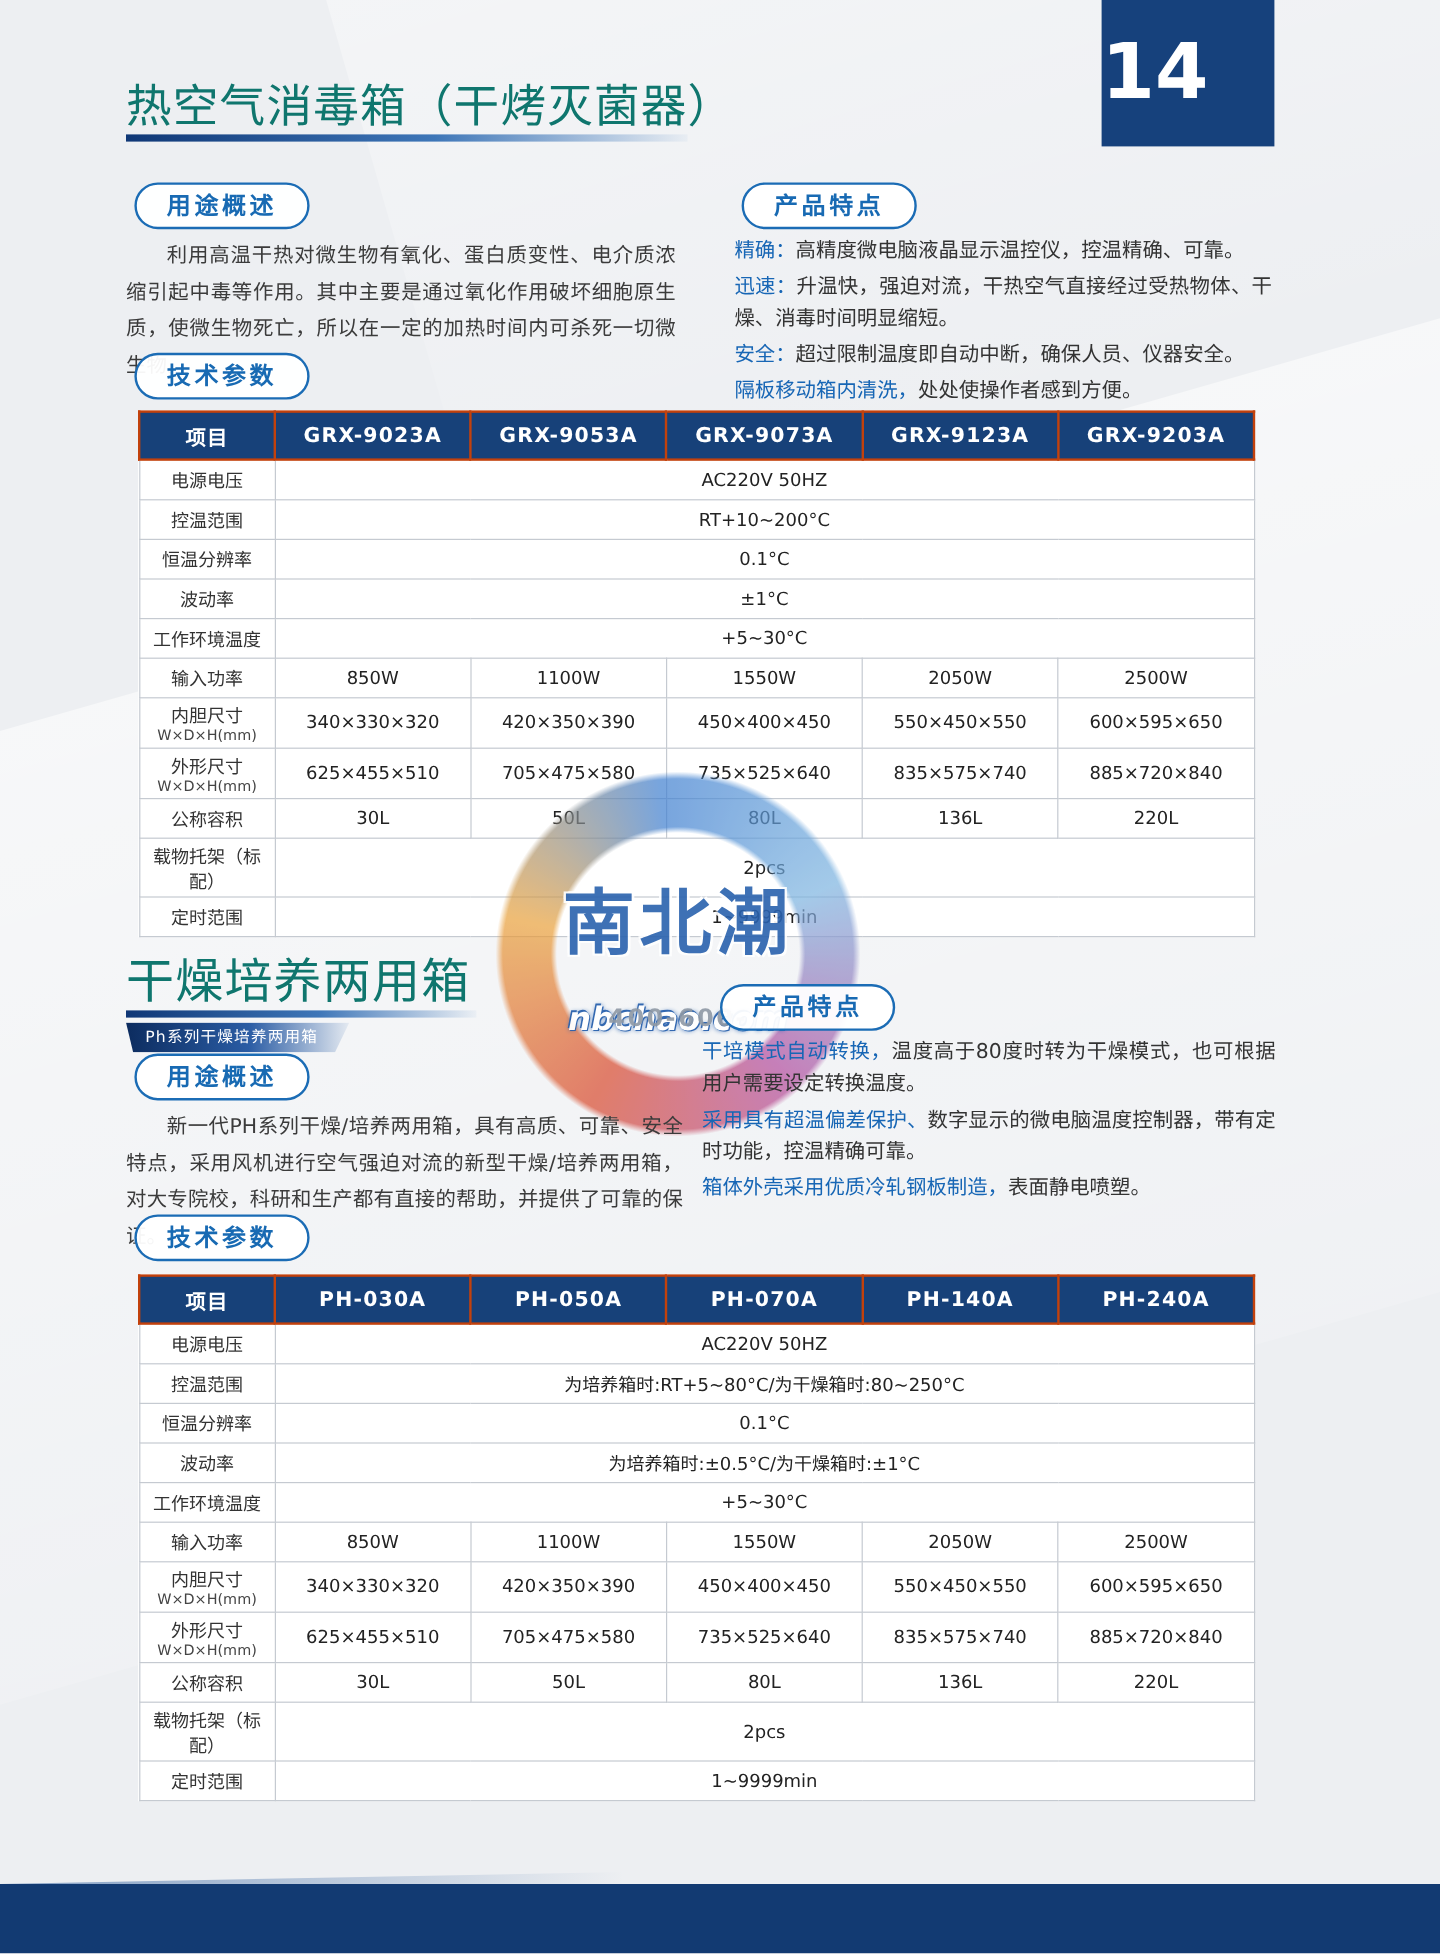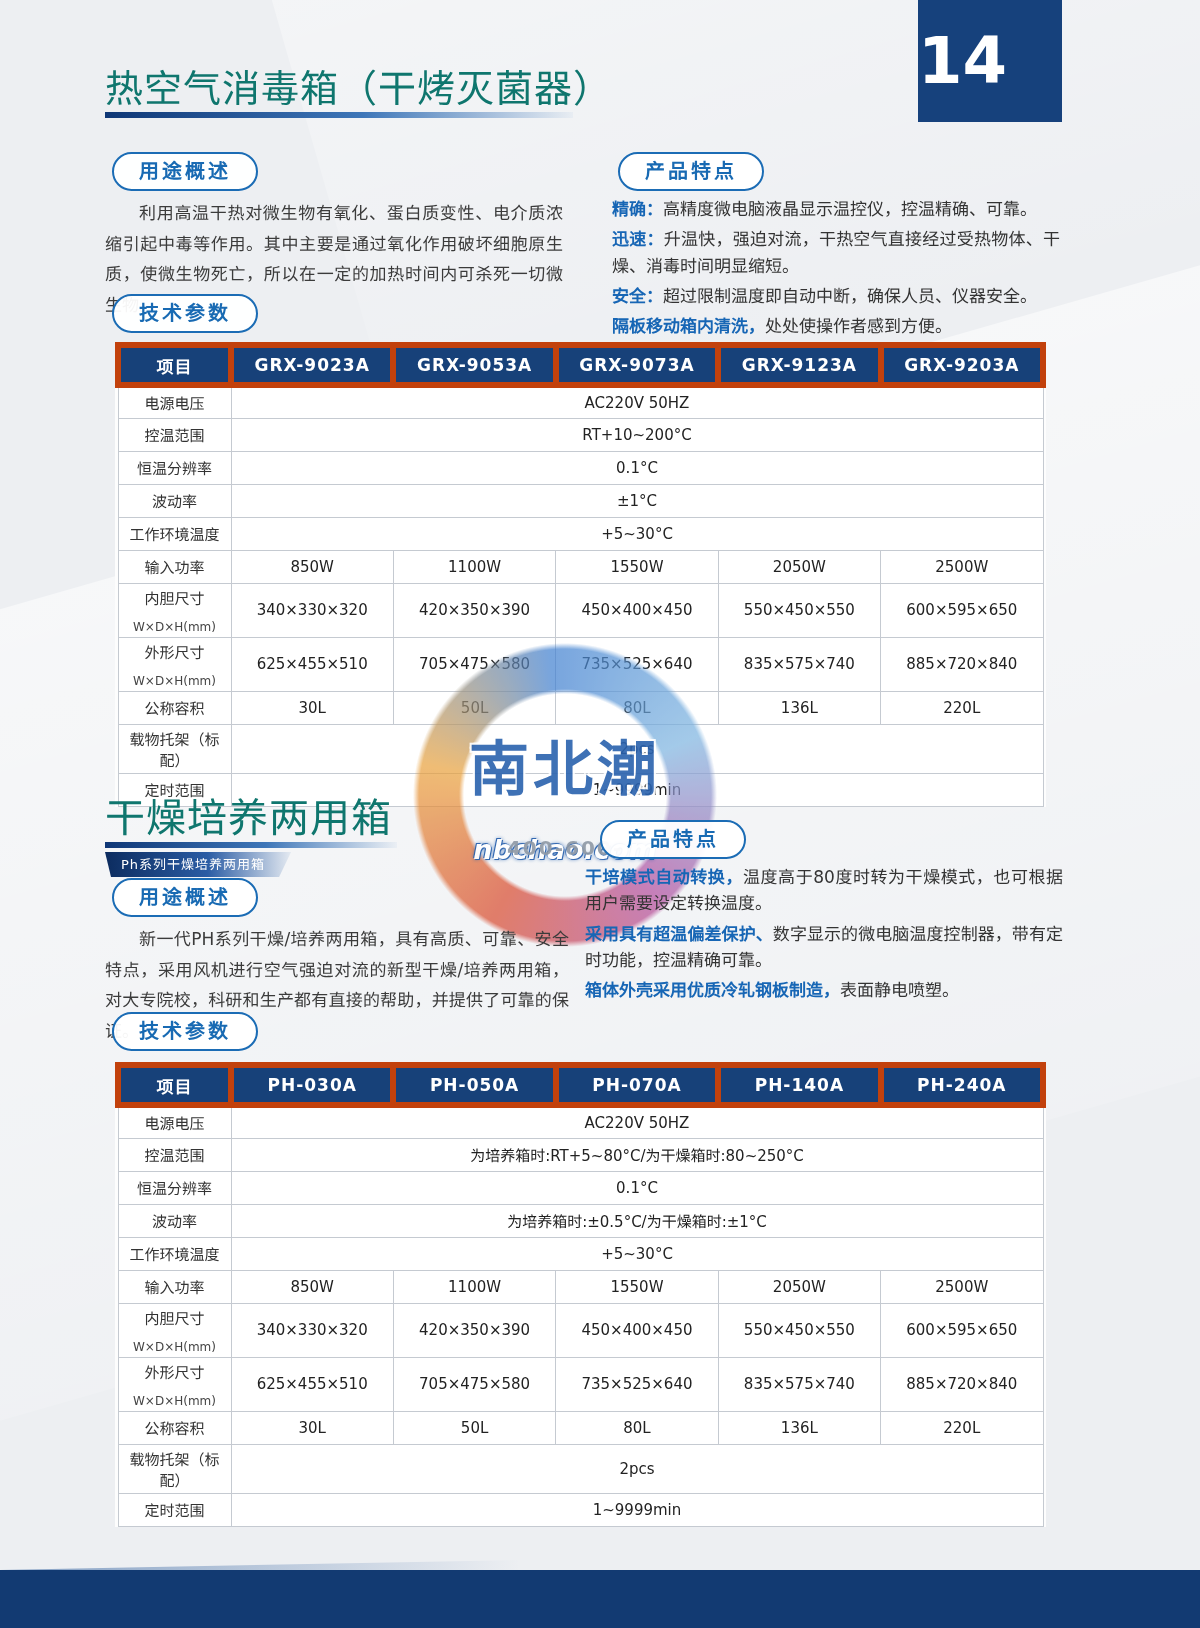--- a/index.html
+++ b/index.html
@@ -43,35 +43,35 @@
           background:rgba(255,255,255,.95); z-index:7; line-height:1.15; }
 
   .usage { position:absolute; font-size:17px; line-height:1.8; color:#3b3b3b;
            text-indent:2em; text-align:justify; z-index:6; }
   .u1 { left:105px; top:198px; width:458px; }
   .u2 { left:105px; top:924px; width:464px; }
 
   .features { position:absolute; list-style:none; font-size:17px; color:#333;
               line-height:1.55; z-index:6; }
   .features li { margin-bottom:4px; text-align:justify; }
-  .flabel { color:#1766b5; font-weight:bold; }
+  .flabel { color:#1766b5; font-weight:normal; }
   .f1 { left:612px; top:196px; width:448px; }
   .f2 { left:585px; top:864px; width:478px; }
 
   .table-wrap { position:absolute; z-index:2; }
   .tw1 { left:115px; top:342px; }
   .tw2 { left:115px; top:1062px; }
 
   table.spec { border-collapse:collapse; table-layout:fixed; width:931px; background:#fdfdfd; }
   table.spec th { background:#174179; color:#fff; font-size:17px; font-weight:bold;
-                  height:40px; border:6px solid #c2410c; letter-spacing:1px; }
+                  height:40px; border:2px solid #c2410c; letter-spacing:1px; }
   table.spec td { border:1px solid #c5cad1; text-align:center; font-size:15px;
                   color:#222; height:33px; padding:3px 4px; background:rgba(255,255,255,.82); }
   table.spec td.label-cell { color:#333; }
-  table.spec td.label-cell .sub { font-size:12px; color:#444;margin-top:12px; }
+  table.spec td.label-cell .sub { font-size:12px; color:#444; }
 
   .watermark { position:absolute; left:398px; top:628px; width:334px; height:334px;
                text-align:center; pointer-events:none; z-index:5; }
   .wm-ring { position:absolute; inset:0; border-radius:50%; opacity:.7; filter:blur(.6px);
              background:conic-gradient(from 210deg,#d94b2f,#e9a13b,#3f7fd0,#7db4e0,#b34fa0,#d94b2f);
              -webkit-mask:radial-gradient(circle, transparent 101px, #000 106px, #000 146px, transparent 152px);
              mask:radial-gradient(circle, transparent 101px, #000 106px, #000 146px, transparent 152px); }
   .wm-brand { position:absolute; top:92px; width:100%; font-size:60px; font-weight:bold;
               color:#2a62ae; letter-spacing:4px; opacity:.9;
               text-shadow:2px 2px 0 #fff,-2px -2px 0 #fff,2px -2px 0 #fff,-2px 2px 0 #fff; }

